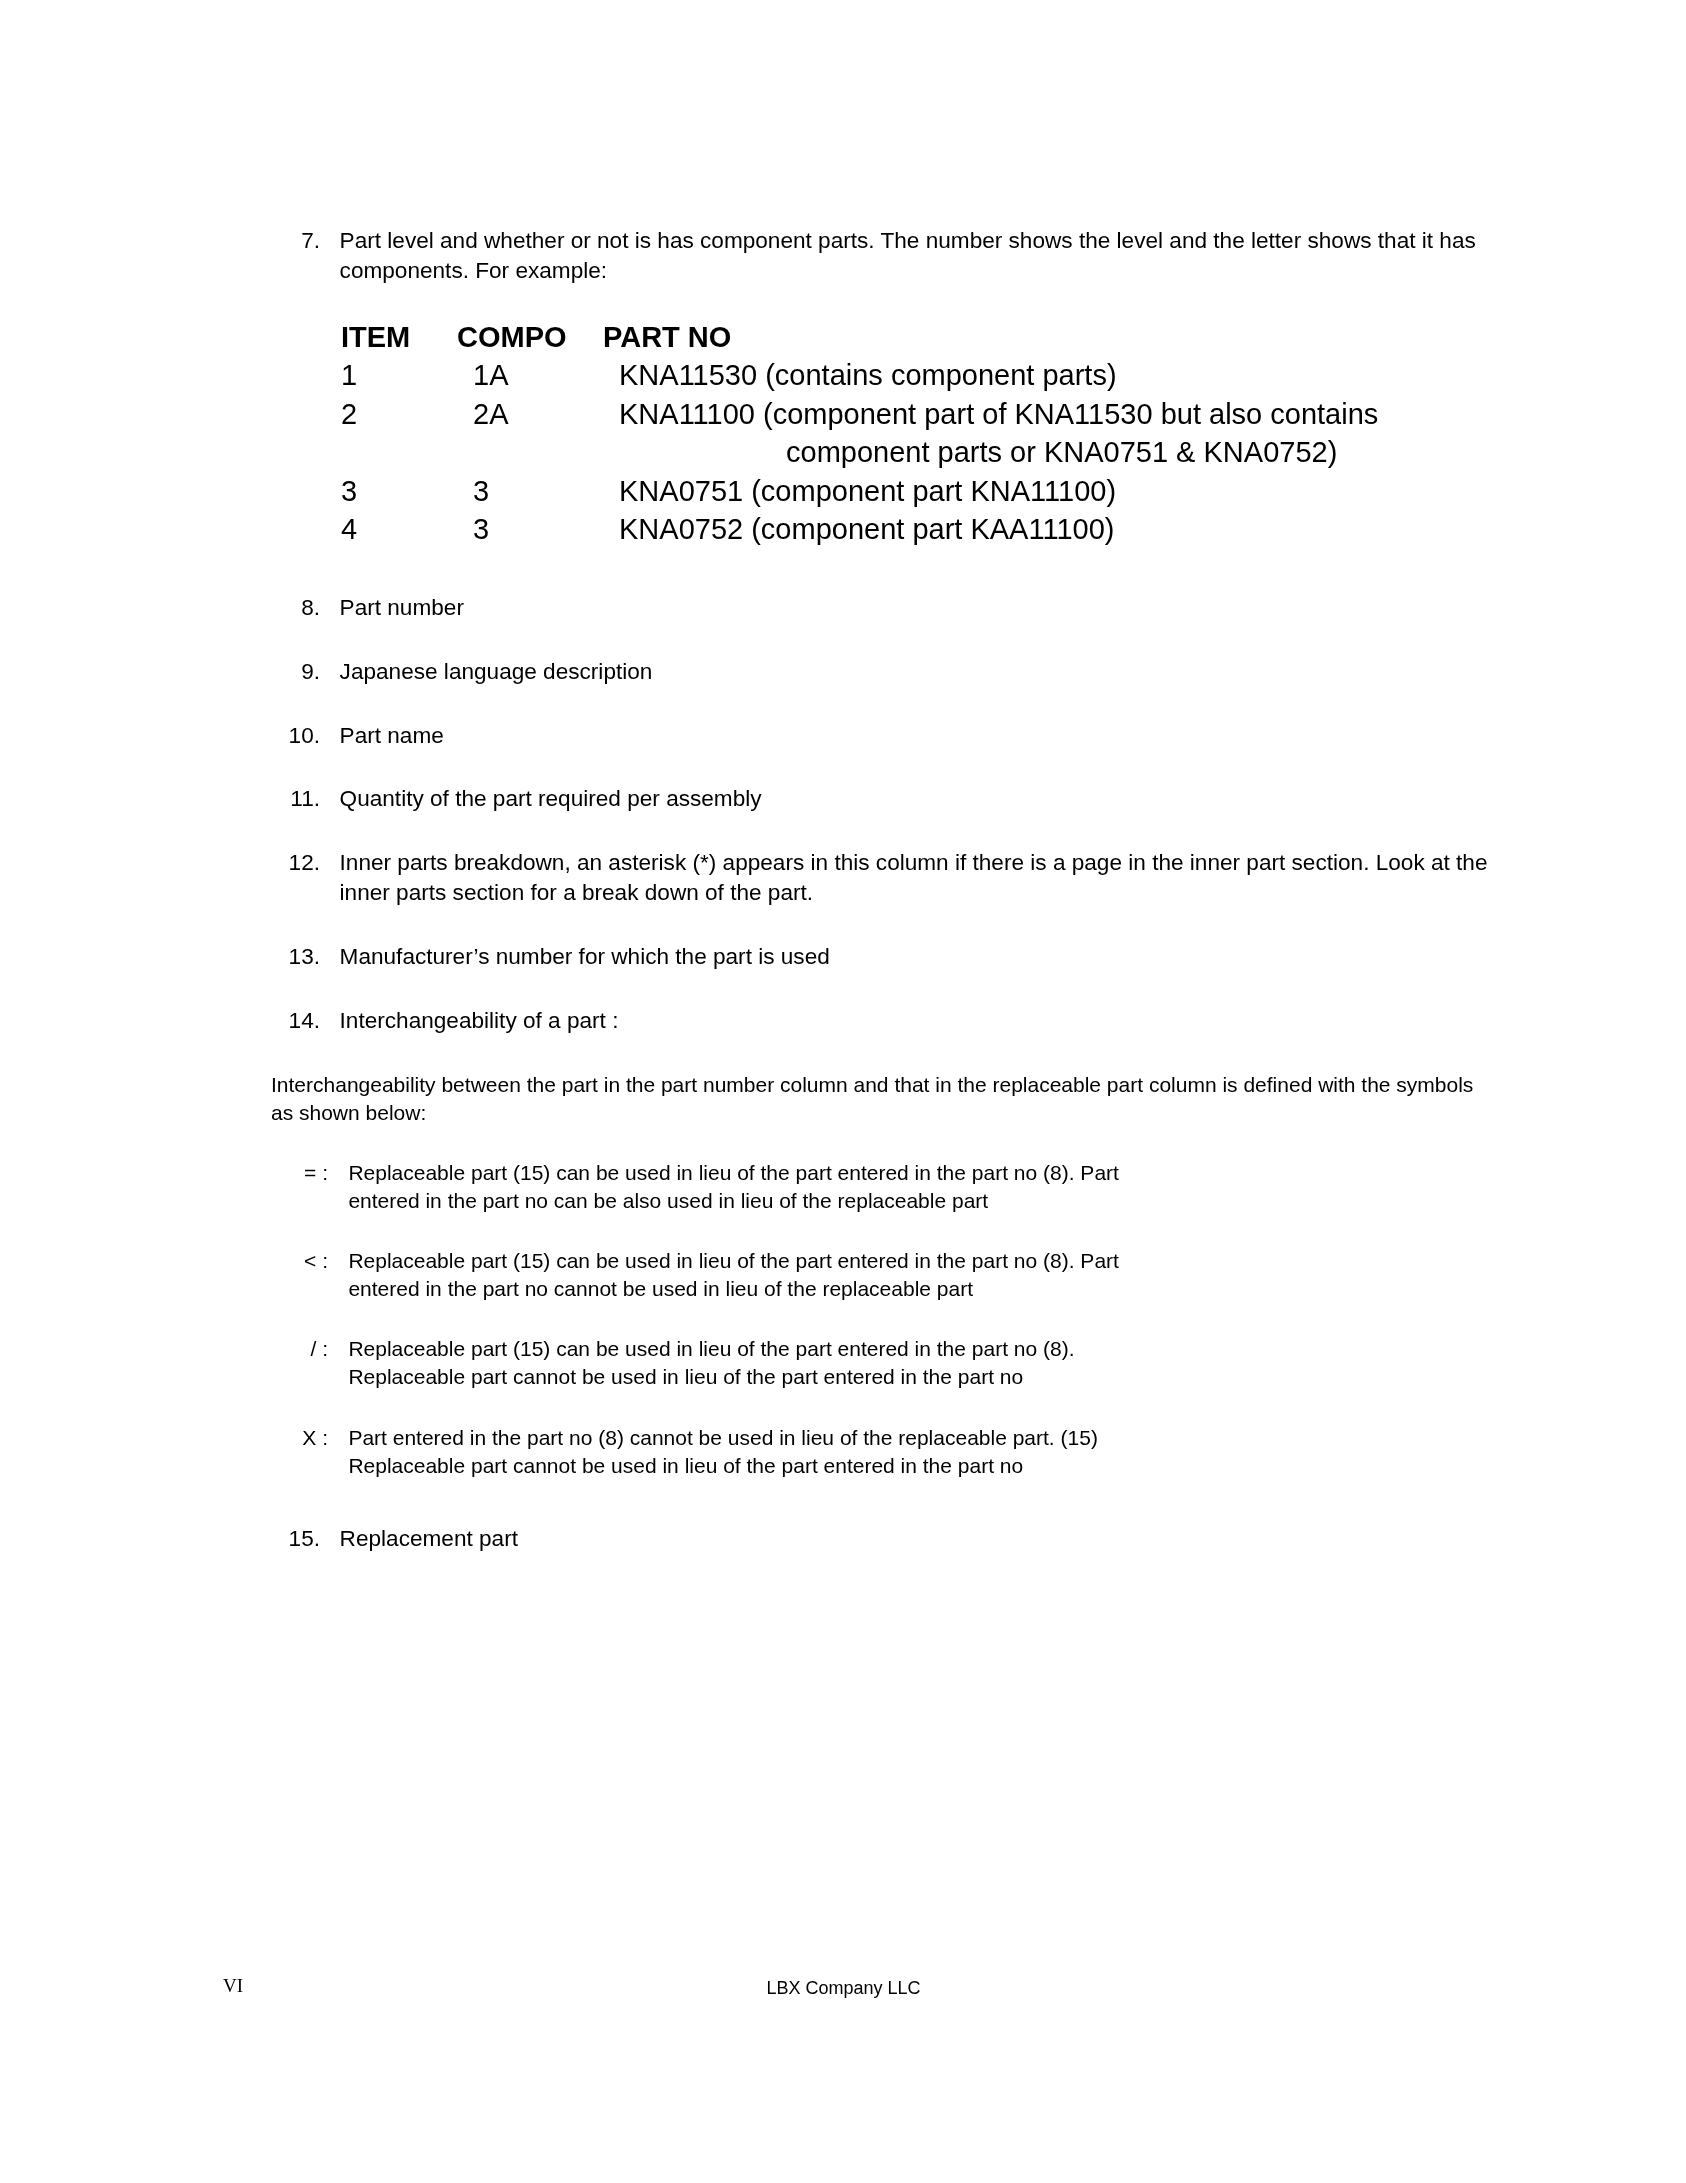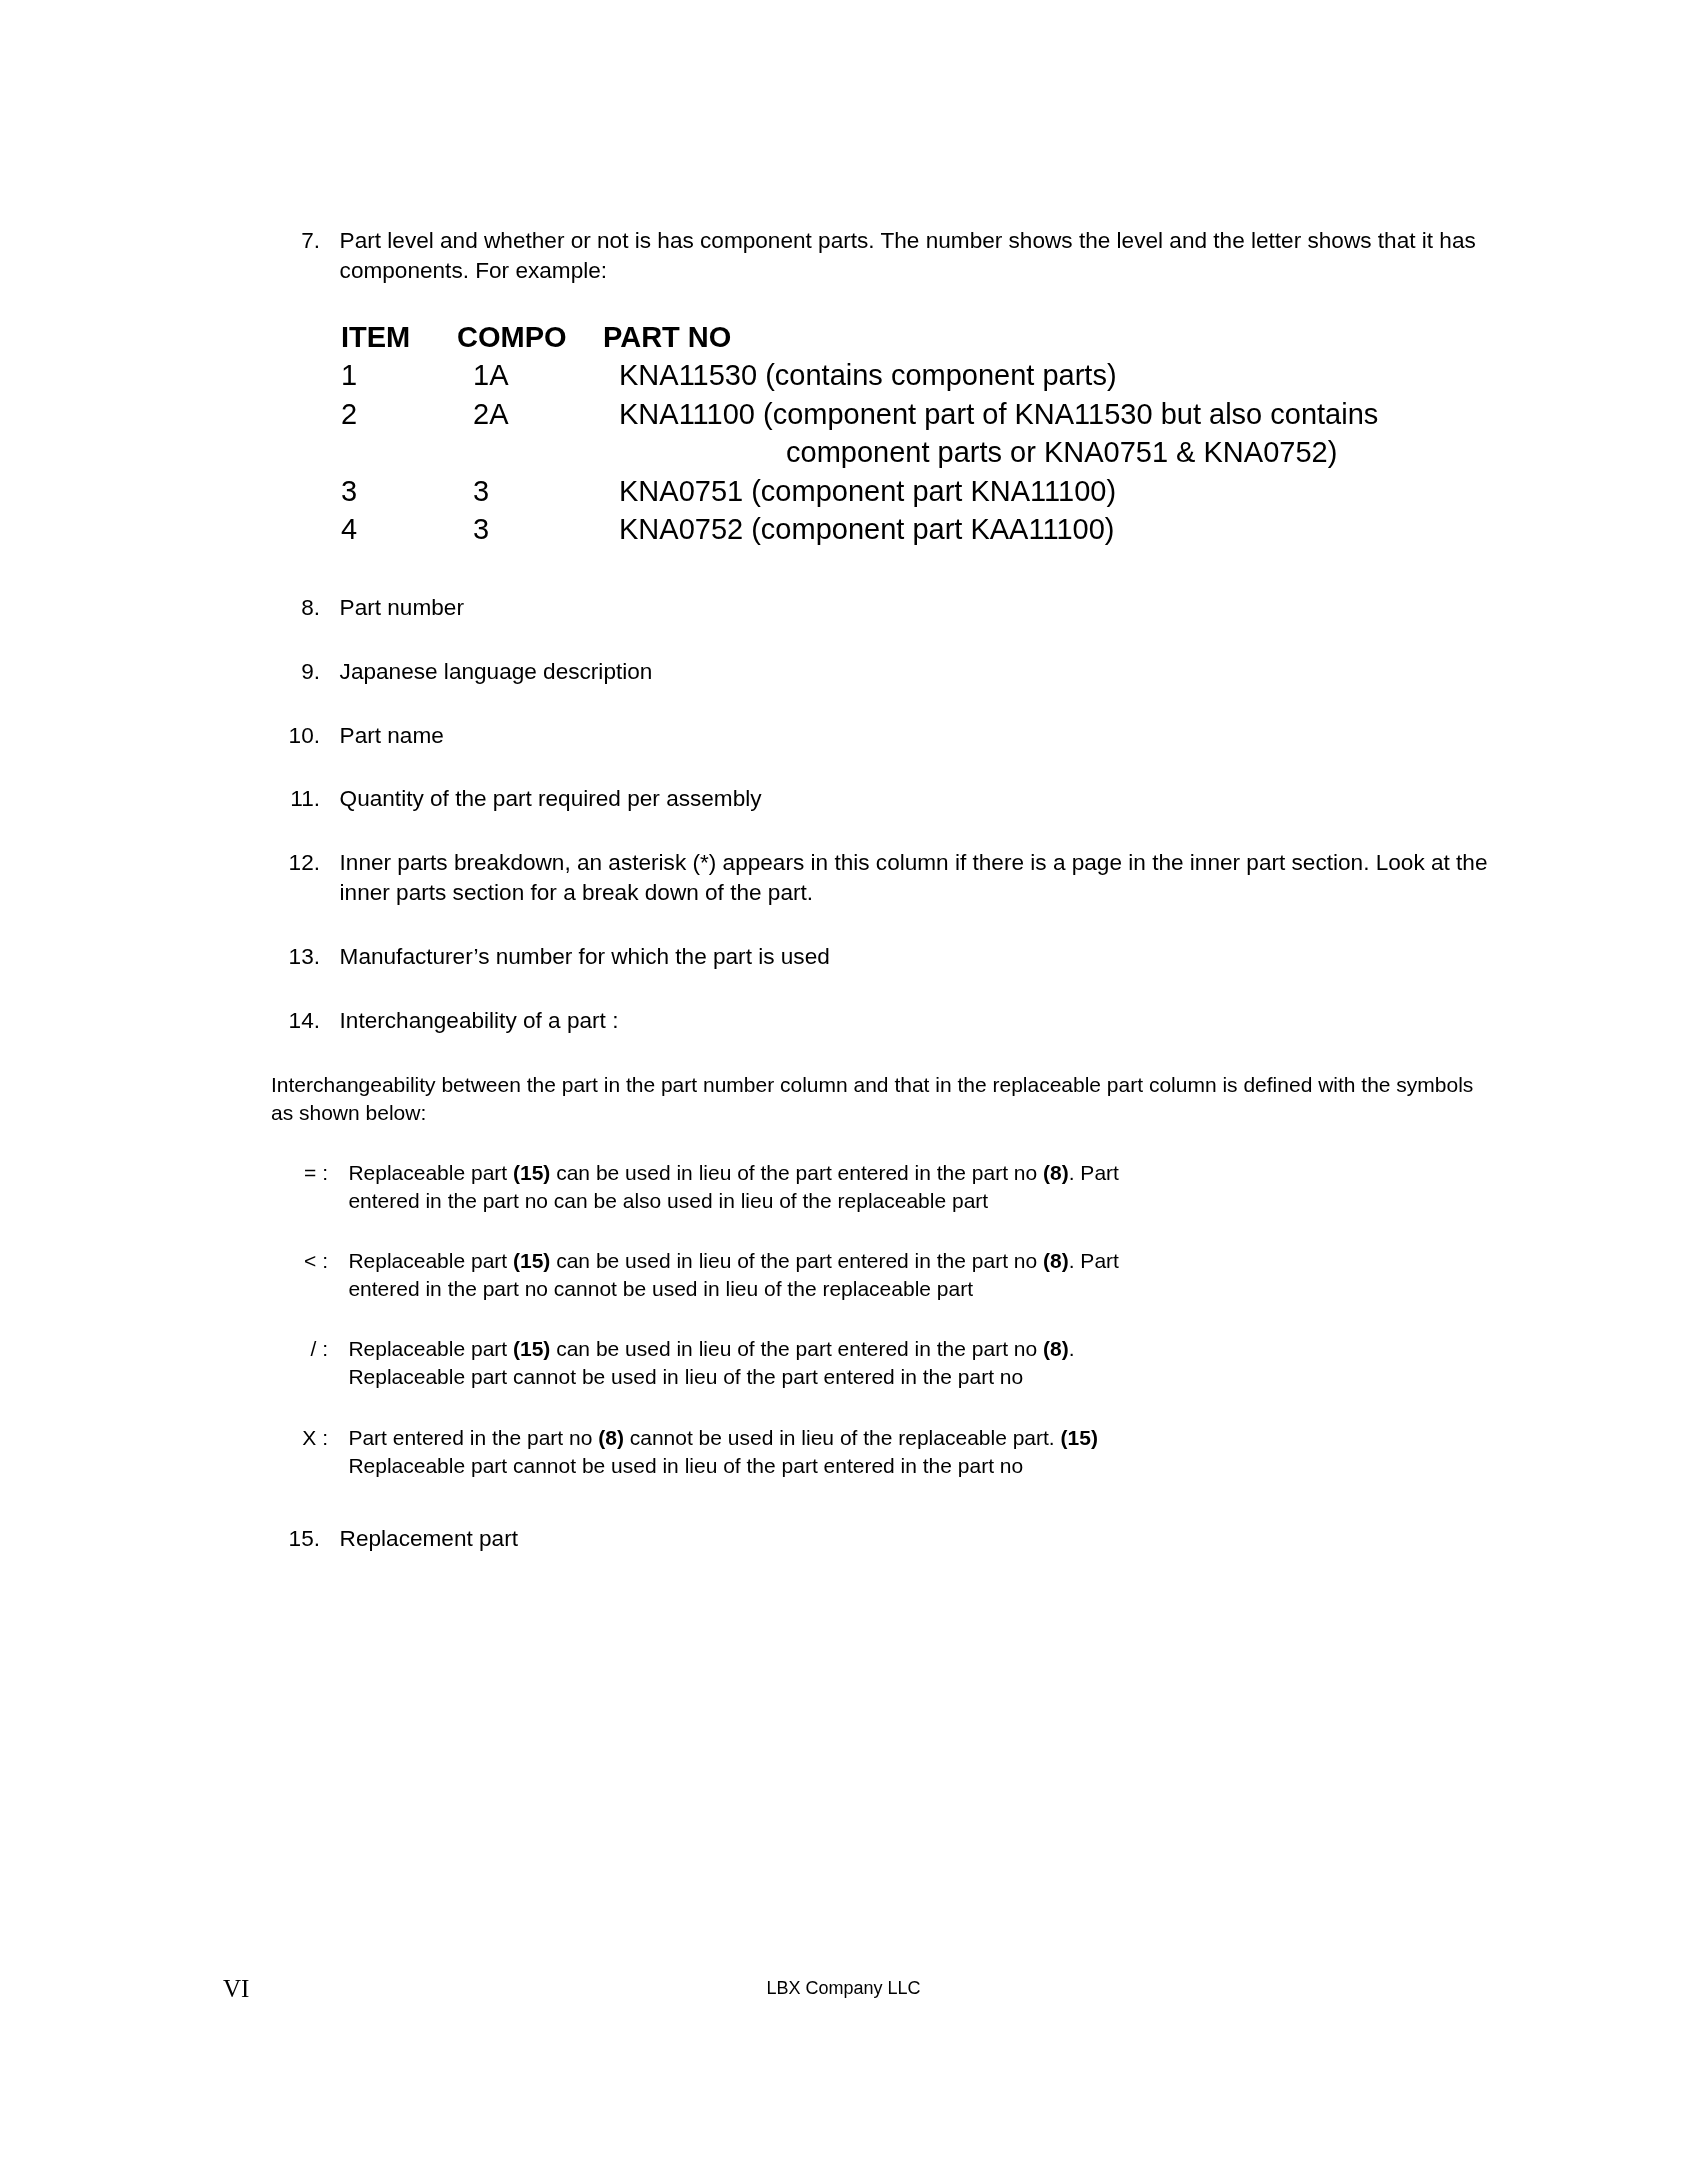--- a/index.html
+++ b/index.html
@@ -93,29 +93,29 @@
   .sym-row .sym {
     width: 57px;
     flex: 0 0 57px;
     text-align: right;
     padding-right: 0;
   }
   .sym-row .sym-body {
     flex: 1 1 auto;
     padding-left: 20.4px;
   }
-  b { font-weight: bold; text-align: center; }
+  b { font-weight: normal; text-align: center; }
 
   
   .footer-page {
     position: absolute;
     left: 223px;
     top: 1975px;
     font-family: "Liberation Serif", serif;
-    font-size: 25px;
+    font-size: 19px;
   }
   .footer-company {
     position: absolute;
     left: 0;
     right: 0;
     top: 1978px;
     text-align: center;
     font-size: 18px;
   }
 </style>

